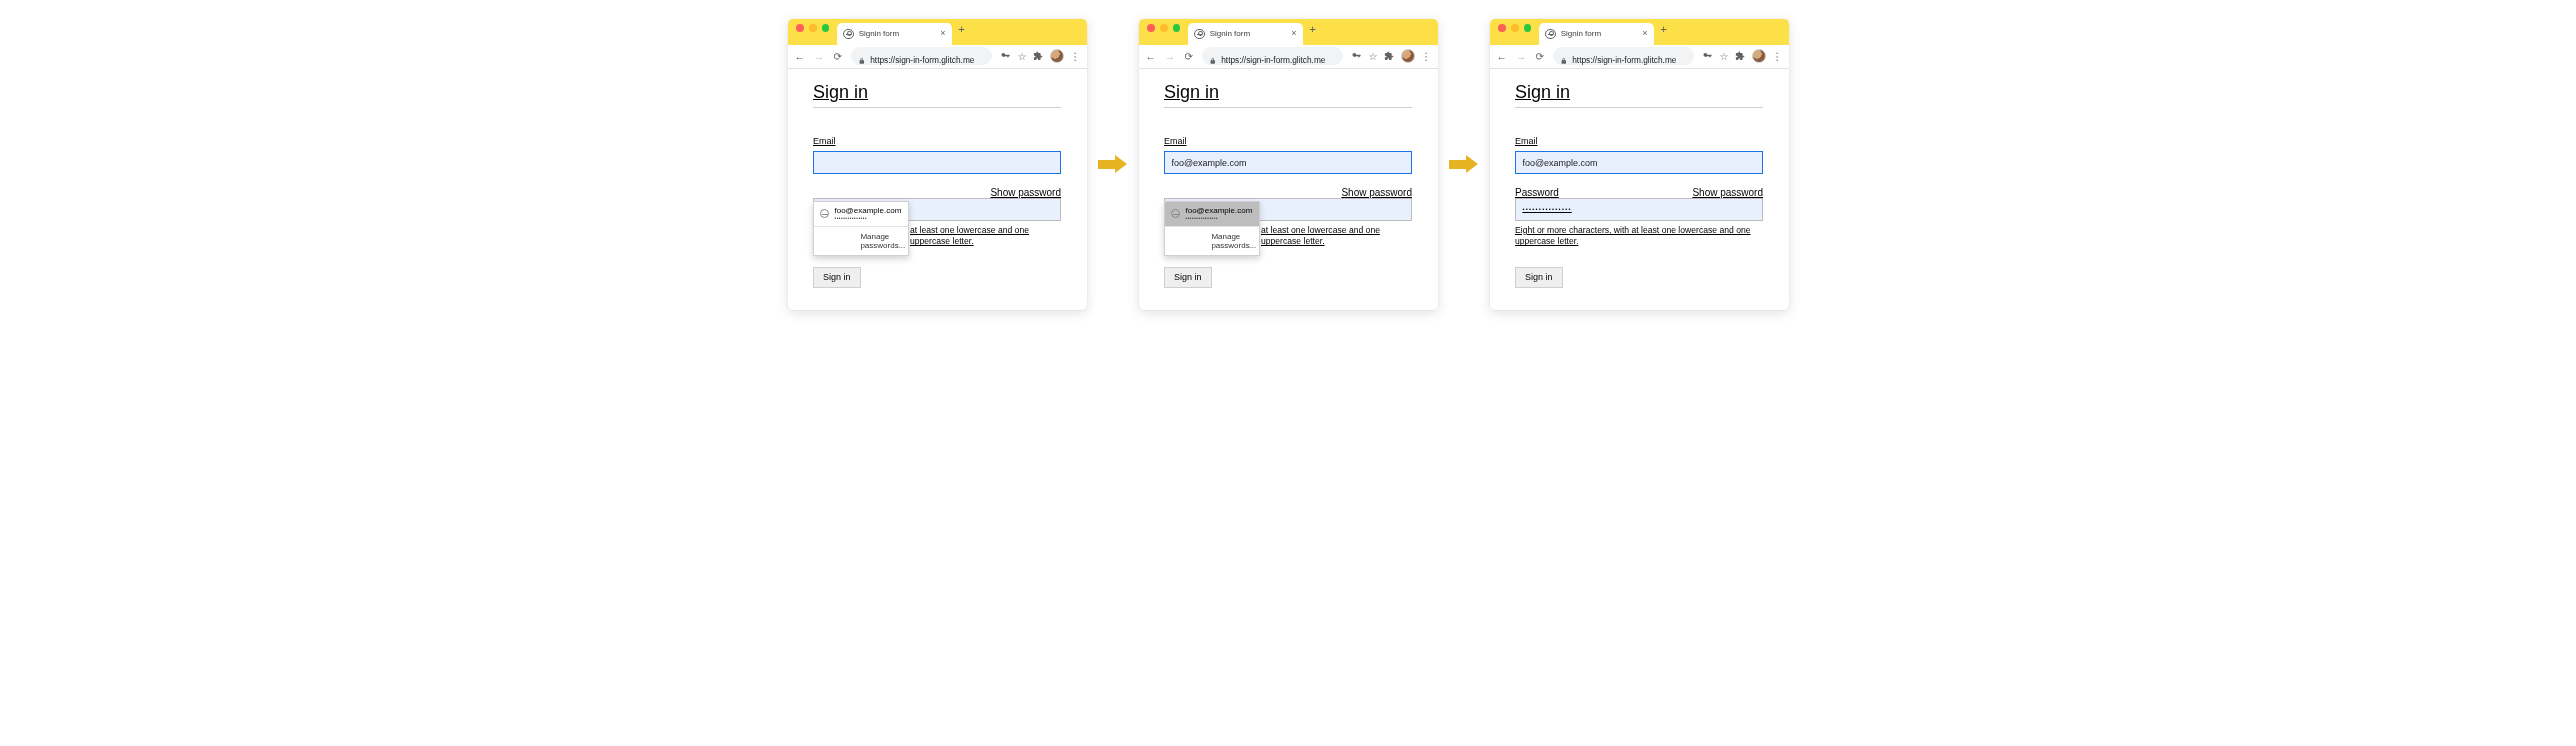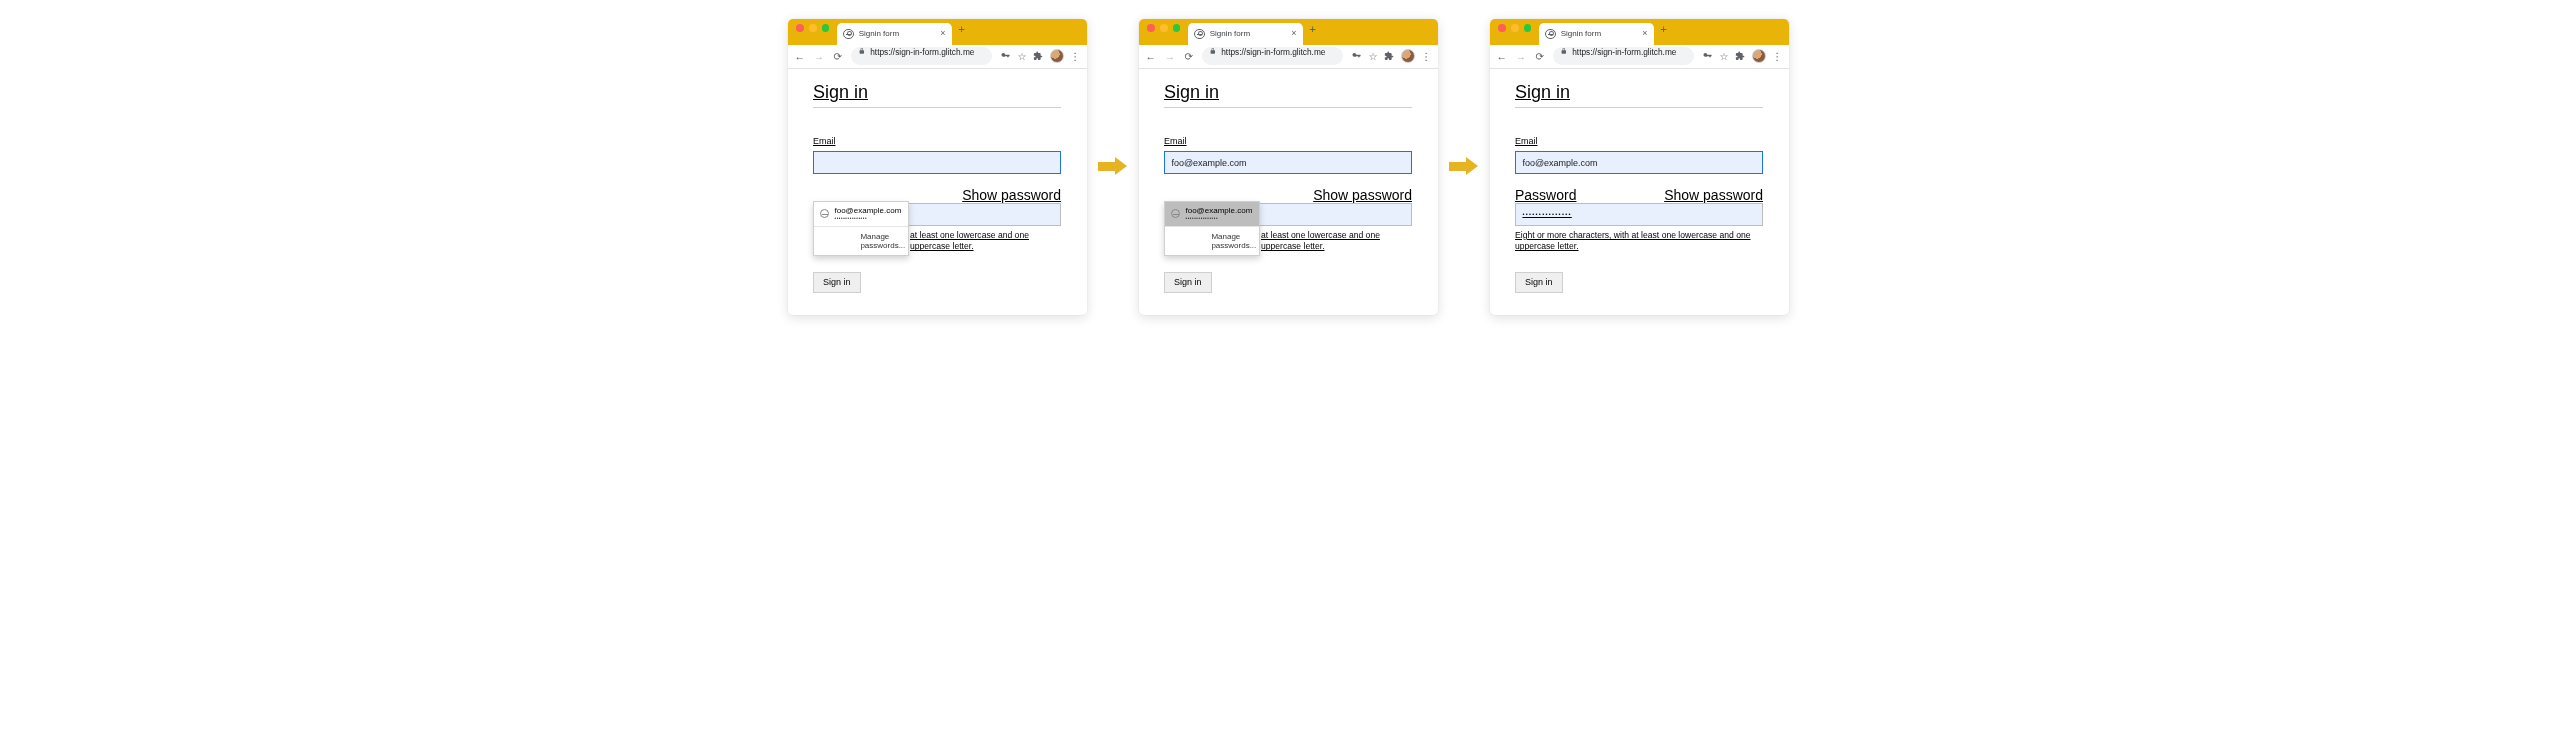--- a/index.html
+++ b/index.html
@@ -17,21 +17,21 @@
     width: 299px;
     background: #fff;
     border-radius: 5.1px;
     box-shadow: 0 2.5px 11.5px rgba(0,0,0,0.12), 0 0 0 0.6px rgba(0,0,0,0.04);
     overflow: visible;
     position: relative;
   }
   
   .titlebar {
     height: 25.5px;
-    background: #eab308;
+    background: #fde047;
     display: flex;
     align-items: flex-end;
     padding: 0 5.1px;
     border-radius: 5.1px 5.1px 0 0;
   }
   .traffic {
     display: flex;
     gap: 5.1px;
     padding: 0 3.8px 7.6px 3.8px;
     align-self: center;
@@ -79,21 +79,21 @@
     padding:0 6.4px;
   }
   .nav-icon { width:11.5px; text-align:center; color:#5f6368; font-size:10.2px; }
   .nav-icon.disabled { color:#bdbdbd; }
   .omnibox {
     flex:1;
     height:18px;
     background:#f1f3f4;
     border-radius:9px;
     display:flex;
-    align-items:flex-start;
+    align-items:flex-end;
     padding:0 6.4px;
     font-size:8.3px;
     color:#202124;
     gap:5.1px;
   }
   .lock { width:7.6px;height:7.6px; }
   .omni-actions { display:flex; gap:6.4px; color:#5f6368; align-items:center; }
   .avatar {
     width:14px;height:14px;border-radius:50%;
     background: radial-gradient(circle at 35% 35%, #d7a87a 0 40%, #8c5a3c 41% 100%);
@@ -124,21 +124,21 @@
     padding:0 6.4px;
     font-size:9px;
     color:#202124;
   }
   .input.nofocus { border:0.6px solid #bdbdbd; background:#e8f0fe; }
   .row {
     display:flex;
     justify-content:space-between;
     align-items:center;
     margin-top:12.7px;
-    font-size:14px;
+    font-size:10px;
   }
   .show-pw { color:#000; }
   .hint { font-size:8.6px; margin-top:3.8px; color:#000; line-height:1.35; }
   .signin-btn {
     margin-top:19px;
     background:#efefef;
     border:0.6px solid #cfcfcf;
     padding:4.5px 9px;
     font-size:9px;
     color:#000;

